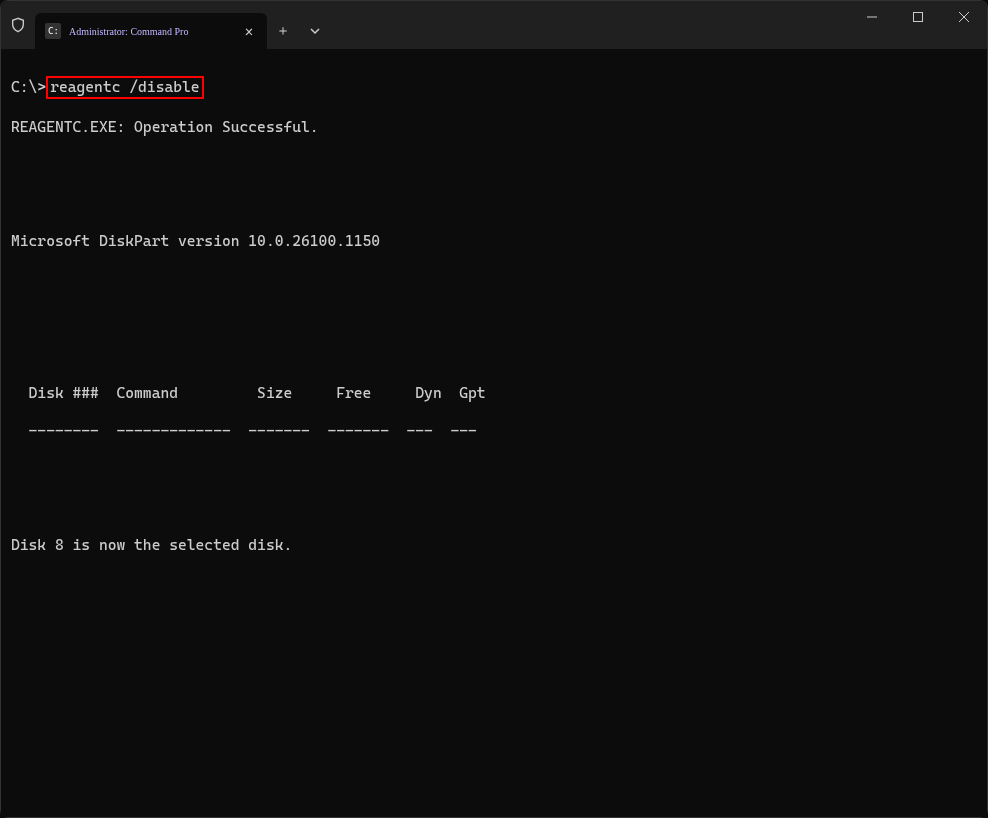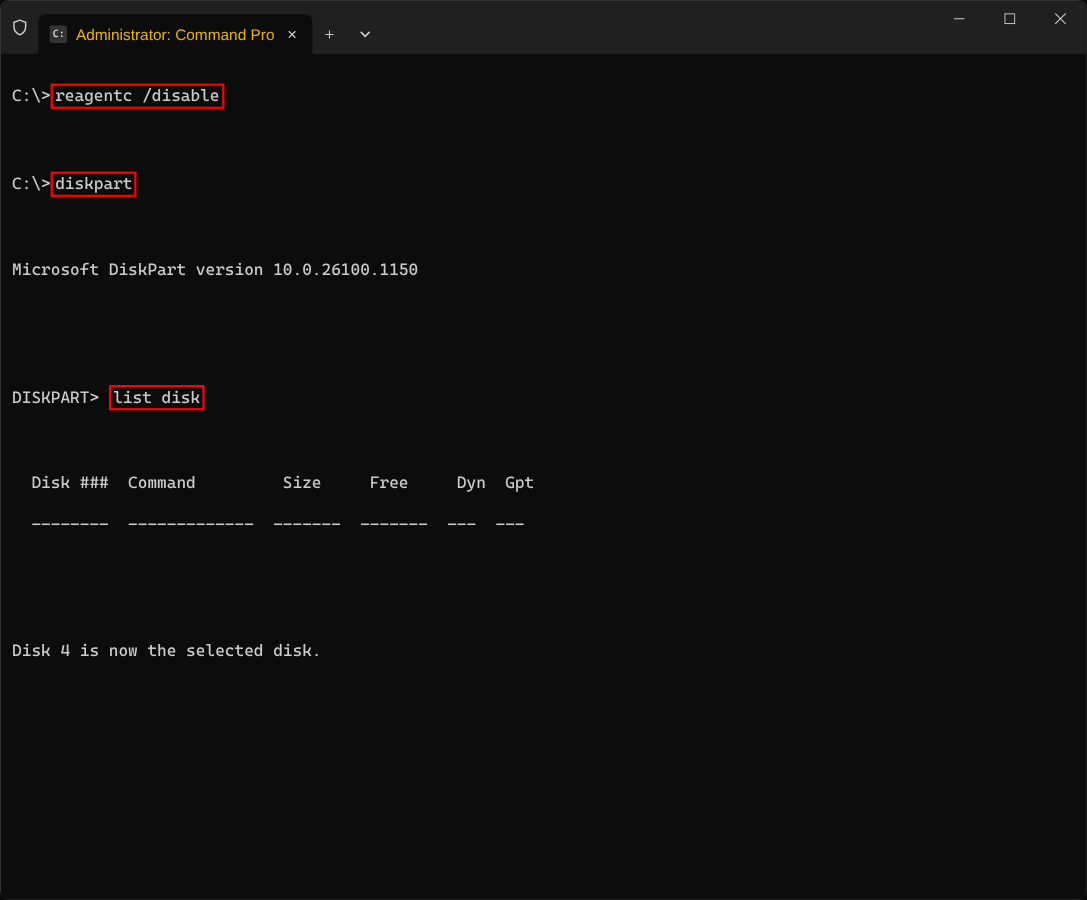--- a/index.html
+++ b/index.html
@@ -52,23 +52,23 @@
     padding: 0 10px;
     gap: 8px;
     min-width: 232px;
   }
   .terminal-icon {
     width: 16px; height: 16px;
     display: flex; align-items: center; justify-content: center;
   }
   .terminal-icon svg { width: 16px; height: 16px; }
   .tab-title {
-    color: #eab308;
-    font-family: Liberation Sans, sans-serif;
-    font-size: 14px;
+    color: #c4b5fd;
+    font-family: Liberation Serif, serif;
+    font-size: 10px;
     flex: 1;
     white-space: nowrap;
     overflow: hidden;
   }
   .tab-close {
     color: #ccc;
     font-size: 14px;
     width: 16px; height: 16px;
     display: flex; align-items: center; justify-content: center;
     cursor: pointer;
@@ -160,33 +160,32 @@
         <svg viewBox="0 0 10 10" stroke="currentColor" stroke-width="1">
             <line x1="0" y1="0" x2="10" y2="10"></line>
             <line x1="10" y1="0" x2="0" y2="10"></line>
           </svg>
       </div>
     </div>
   </div>
 
   <div class="terminal">
 <div class="line"><span>C:\&gt;</span><span class="hl">reagentc /disable</span></div>
-<div class="line">&nbsp;</div>
-<div class="line"><span>C:\&gt;</span><span class="hl">diskpart</span></div>
+<div class="line">REAGENTC.EXE: Operation Successful.</div>
+<div class="line">&nbsp;</div>
 <div class="line">&nbsp;</div>
 <div class="line">Microsoft DiskPart version 10.0.26100.1150</div>
 <div class="line">&nbsp;</div>
 <div class="line">&nbsp;</div>
-<div class="line"><span>DISKPART&gt; </span><span class="hl">list disk</span></div>
 <div class="line">&nbsp;</div>
 <div class="line">  Disk ###  Command         Size     Free     Dyn  Gpt</div>
 <div class="line">  --------  -------------  -------  -------  ---  ---</div>
 <div class="line">&nbsp;</div>
 <div class="line">&nbsp;</div>
-<div class="line">Disk 4 is now the selected disk.</div>
+<div class="line">Disk 8 is now the selected disk.</div>
 <div class="line">&nbsp;</div>
 
 
 
 
 
 
 
 
 

